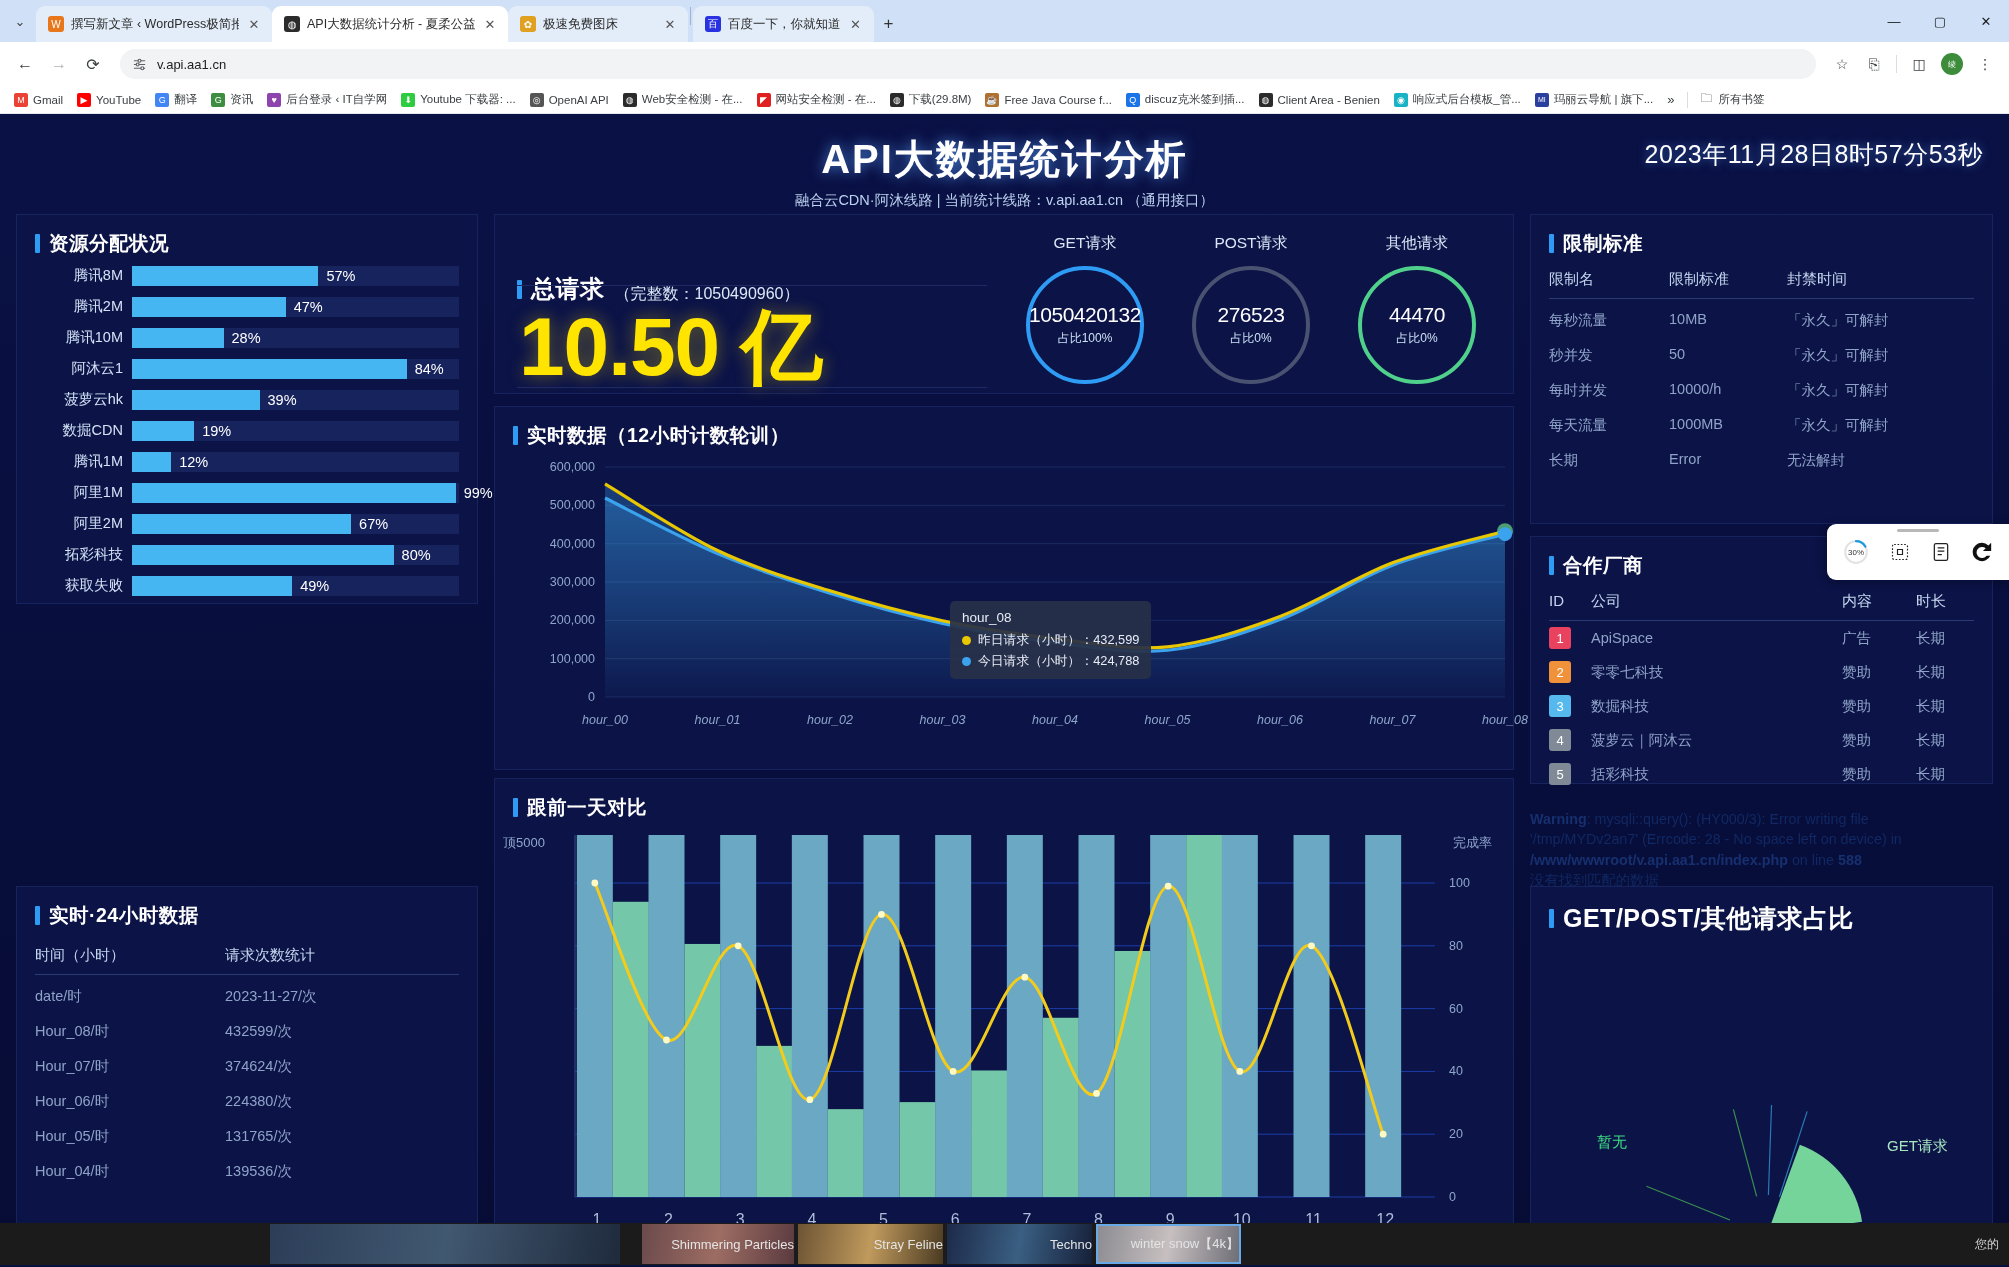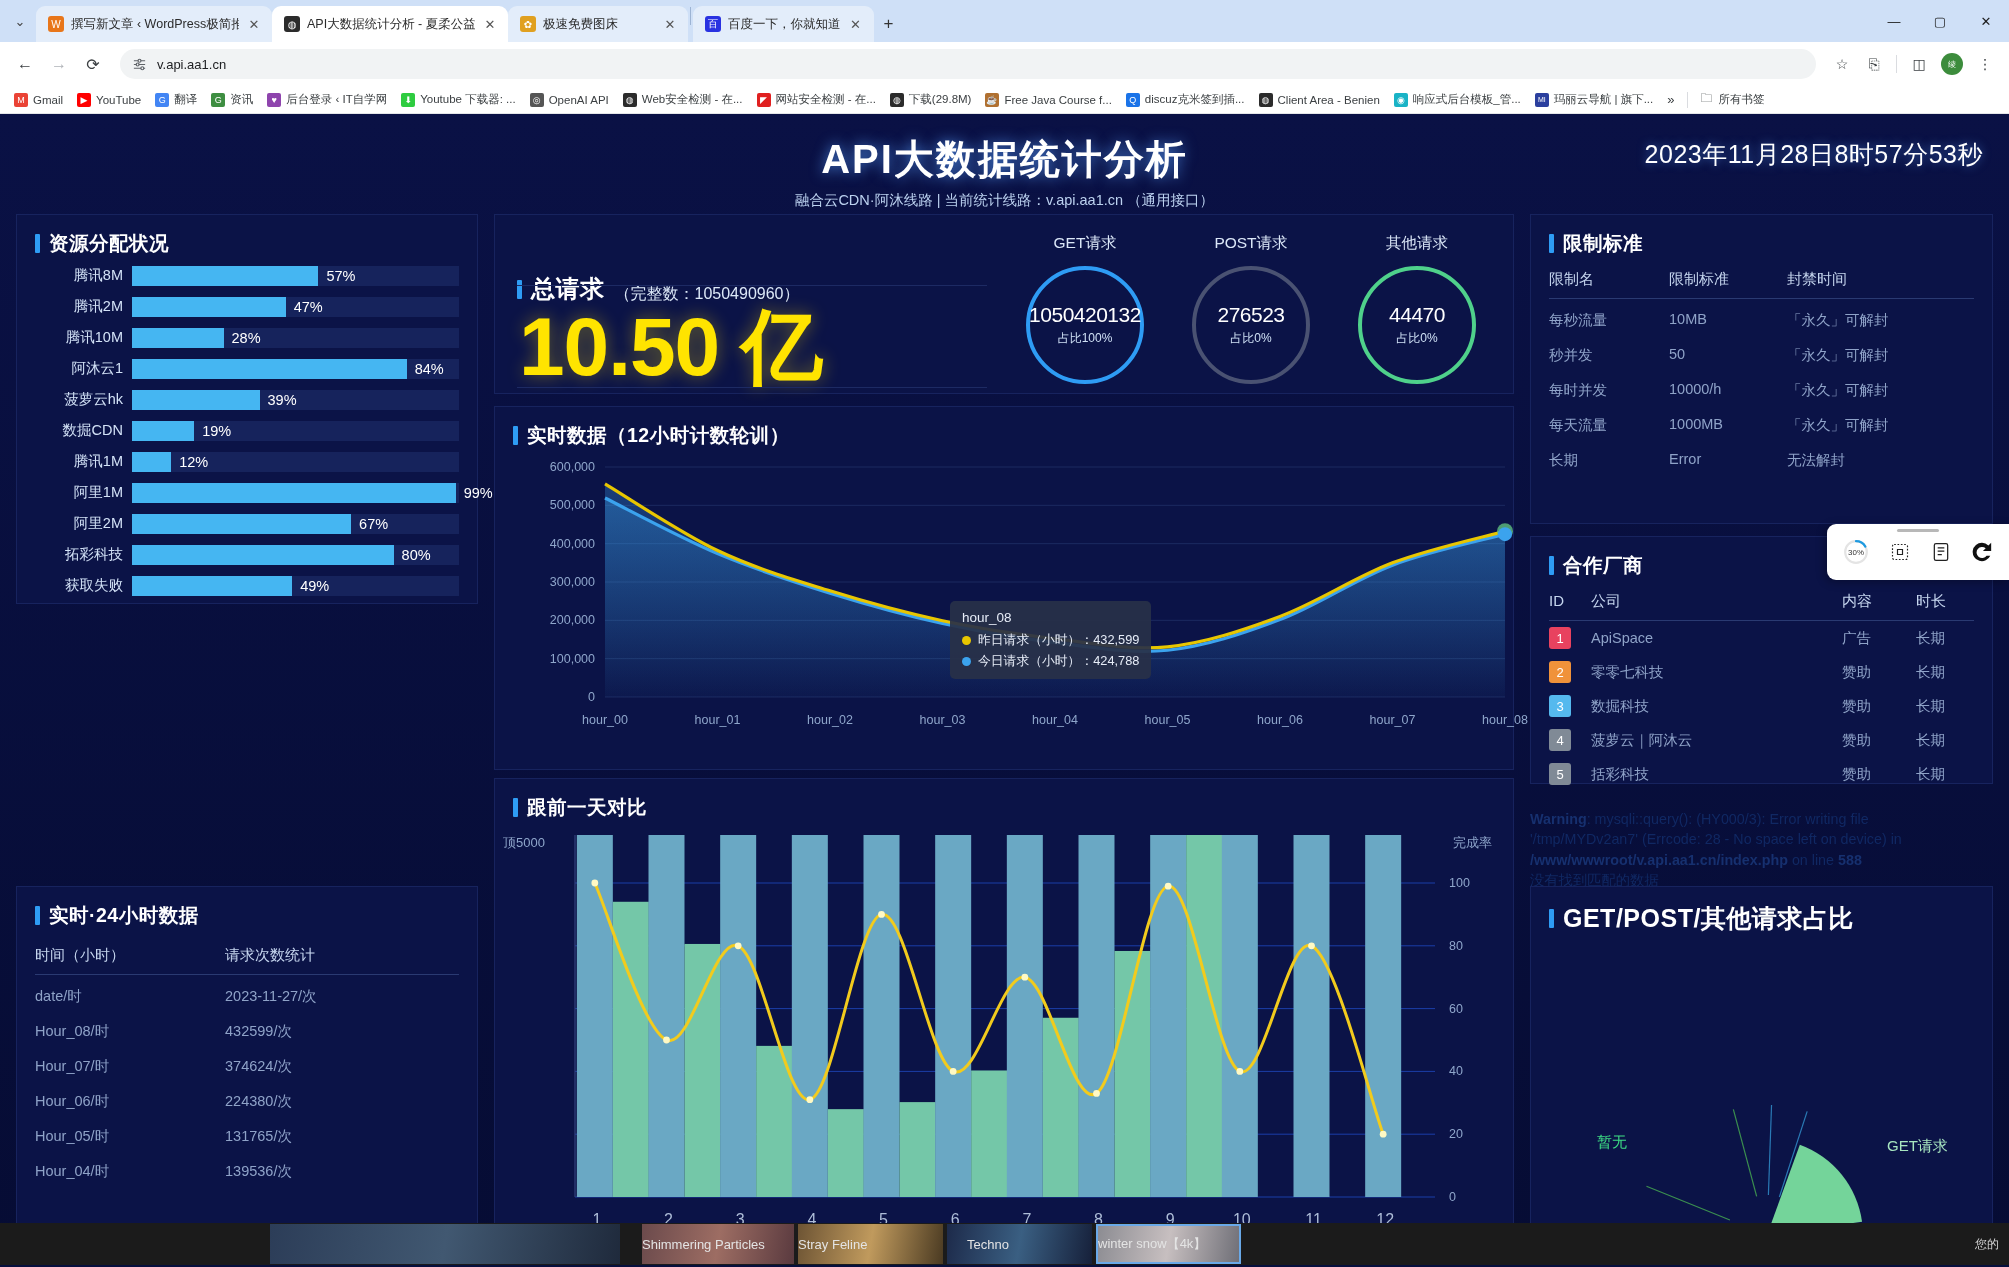--- a/index.html
+++ b/index.html
@@ -73,40 +73,40 @@
   .circ-item { width:120px; text-align:center; }
   .circ-cap { color:#dbe7f8; font-size:15.5px; margin-bottom:12px; }
   .ring { width:118px; height:118px; border-radius:50%; border:4px solid #2e9cf5; display:flex; flex-direction:column;
           align-items:center; justify-content:center; margin:0 auto; }
   .ring .v { color:#fff; font-size:21px; font-weight:500; letter-spacing:-0.5px; }
   .ring .p { color:#cfe0f5; font-size:12px; margin-top:3px; }
 
   .bignum { color:#ffe400; font-size:82px; font-weight:bold; letter-spacing:-1px; text-shadow:0 0 18px rgba(255,220,0,.4); }
 
   .hr-line { height:1px; background:#1d2a63; }
-  .lc-xlab { position:absolute; color:#8fa6cb; font-size:12.5px; text-align:center; }
+  .lc-xlab { position:absolute; color:#8fa6cb; font-size:12.5px; text-align:center;font-style:italic; }
   .tooltip { position:absolute; background:rgba(40,48,72,.93); border-radius:5px; padding:9px 12px; color:#e6ecf7; font-size:13px; }
   .tt-title { font-size:13.5px; margin-bottom:7px; }
   .tt-row { display:flex; align-items:center; gap:7px; margin-top:4px; font-size:12.8px;}
   .tt-dot { width:9px; height:9px; border-radius:50%; flex:0 0 9px;}
 
   
   .vb { width:22px; height:22px; border-radius:3px; color:#fff; font-size:13px; display:flex; align-items:center; justify-content:center; }
 
   .warn { position:absolute; color:#102863; font-size:14.3px; line-height:1.42; }
   .warn b { color:#16306f; }
 
   
   .float-w { position:absolute; background:#fff; border-radius:9px 0 0 9px; box-shadow:-2px 2px 10px rgba(0,0,0,.3);
              display:flex; align-items:center; gap:20px; padding:0 16px; }
   .fw-icon { width:28px; height:28px; display:flex; align-items:center; justify-content:center; font-size:17px; color:#ef4444; }
 
   
   .taskbar { position:absolute; left:0; bottom:0; width:2009px; height:42px; background:#1b1b1b; display:flex; align-items:center; }
-  .tb-thumb { height:40px; position:relative; display:flex; align-items:center; justify-content:flex-start; color:#e4e4e4; font-size:13px; }
+  .tb-thumb { height:40px; position:relative; display:flex; align-items:center; justify-content:flex-end; color:#e4e4e4; font-size:13px; }
   .tb-thumb.sel { border:2px solid #6aa9e8; }
   .tb-right { position:absolute; right:10px; color:#d5d5d5; font-size:12px; }
 </style>
 </head>
 <body>
 
 <div class="browser">
 
   <div class="tabstrip">
     <div class="tab-chev">⌄</div>

